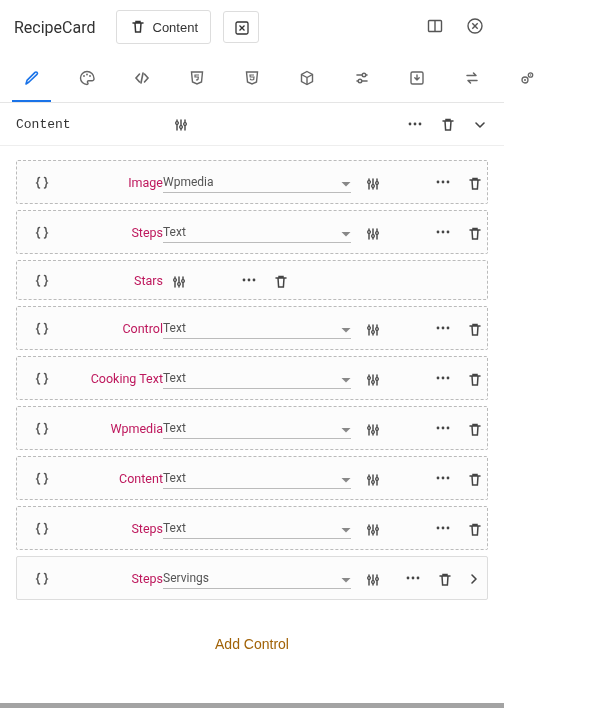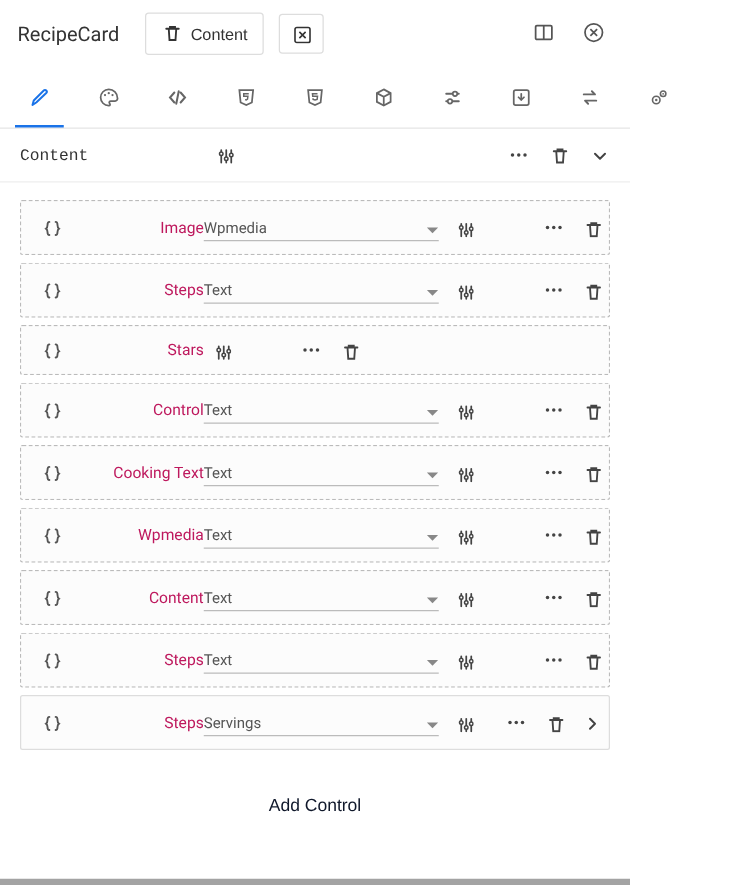--- a/index.html
+++ b/index.html
@@ -41,21 +41,21 @@
 .name-col { width: 108px; font-size: 12.5px; color: #be185d; padding-left: 4px; text-align: right;}
 .type-col { flex: 1; display: flex; align-items: center; padding-right: 6px;}
 .type-select { flex: 1; border: none; border-bottom: 1px solid #bbb; background: transparent; padding: 4px 0 3px 0; font-size: 12px; color: #555; position: relative; display: flex; align-items: center; justify-content: space-between; cursor: pointer;}
 .type-select .chev { color: #888; }
 .settings-col { width: 28px; display: flex; justify-content: center; color: #444; }
 .actions-col { width: 96px; display: flex; align-items: center; justify-content: flex-end; gap: 14px; color: #444; }
 .actions-col .mini-icon { width: auto; }
 
 
 .bottom-actions { display: flex; justify-content: center; gap: 28px; padding: 18px 0 30px 0; }
-.link-btn { background: none; border: none; font-size: 14px; color: #0f172a; cursor: pointer; padding: 4px 6px; text-align: right; }
+.link-btn { background: none; border: none; font-size: 14px; color: #a16207; cursor: pointer; padding: 4px 6px; text-align: right; }
 
 svg { display: block; }
 </style>
 </head>
 <body>
 
 <svg width="0" height="0" style="position:absolute">
   <defs>
     <g id="i-save">
         <rect x="3" y="3" width="12" height="12" rx="1" fill="none" stroke="currentColor" stroke-width="1.5"></rect>

